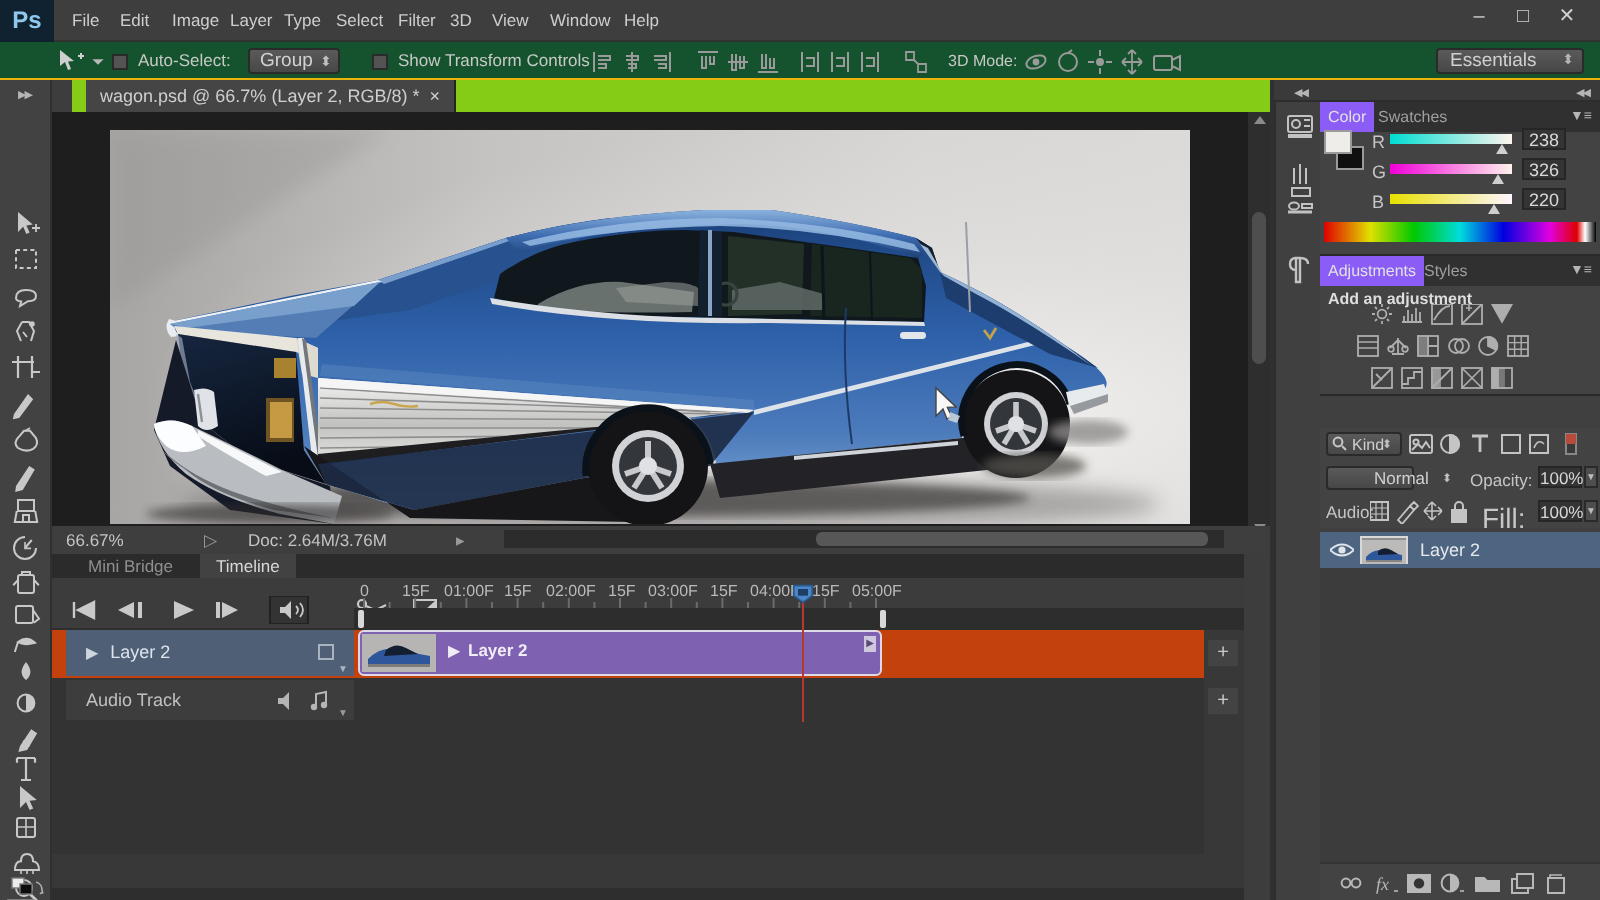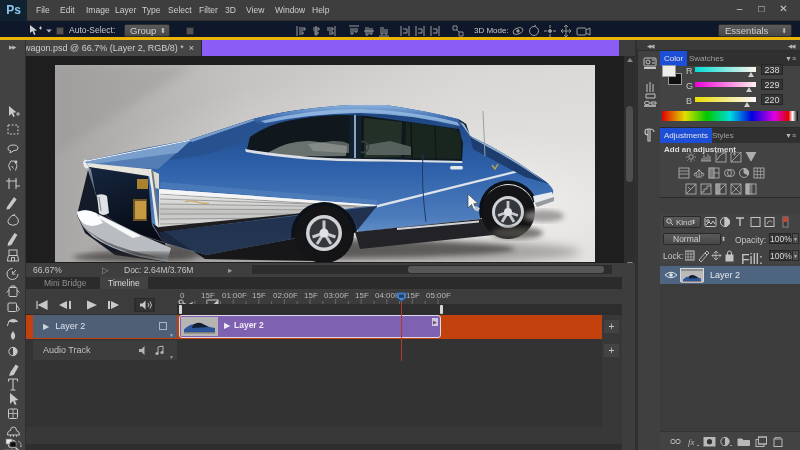--- a/index.html
+++ b/index.html
@@ -3,26 +3,26 @@
 *{margin:0;padding:0;box-sizing:border-box}
 html,body{width:800px;height:450px;overflow:hidden;background:#3d3d3d;font-family:"Liberation Sans",sans-serif}
 .abs{position:absolute}
 #app{position:relative;width:800px;height:450px}
 
 #menubar{left:0;top:0;width:800px;height:21px;background:#3e3e3e;border-bottom:1px solid #323232}
 #pslogo{left:0;top:0;width:27px;height:21px;background:#10222f;color:#8ec8ee;font-size:12px;font-weight:bold;text-align:center;line-height:21px}
 .menu{color:#cecece;font-size:8.5px;line-height:21px}
 .winbtn{top:3px;width:13px;height:11px;color:#cfcfcf;font-size:10px;line-height:11px;text-align:center}
 
-#optbar{left:0;top:21px;width:800px;height:19px;background:#0f172a;border-bottom:3px solid #eab308}
+#optbar{left:0;top:21px;width:800px;height:19px;background:#14532d;border-bottom:1px solid #eab308}
 .opttext{color:#c8c8c8;font-size:8.5px;line-height:19px}
 .chk{top:6px;width:8px;height:8px;background:#535353;border:1px solid #2a2a2a}
 .dd{background:linear-gradient(#5a5a5a,#474747);border:1px solid #2a2a2a;border-radius:2px;color:#d0d0d0;font-size:9.5px}
 
-#tabrow{left:10px;top:40px;width:609px;height:20px;background:#8b5cf6}
+#tabrow{left:36px;top:40px;width:609px;height:20px;background:#84cc16}
 #doctab{left:7px;top:0;height:16px;background:#454545;color:#cfcfcf;font-size:9px;line-height:16px;padding:0 7px;border-right:1px solid #252525}
 
 #toolbar{left:0;top:40px;width:26px;height:410px;background:#424242;border-right:1px solid #303030}
 
 #canvas{left:26px;top:56px;width:609px;height:221px;background:#1e1e1e}
 #photo{left:29px;top:9px;width:540px;height:197px}
 #vscroll{left:598px;top:0px;width:11px;height:214px;background:#2e2e2e}
 #vthumb{left:2px;top:50px;width:7px;height:76px;background:#4e4e4e;border-radius:4px}
 
 #statusrow{left:26px;top:263px;width:609px;height:14px;background:#3e3e3e;color:#c4c4c4;font-size:8.5px;line-height:14px}
@@ -44,21 +44,21 @@
 #tlempty{left:0;top:84px;width:596px;height:66px;background:#333}
 #tlbottom{left:0;top:150px;width:596px;height:23px;background:#383838;color:#cdcdcd}
 #playline{left:375px;top:23px;width:1px;height:61px;background:#b5392f}
 
 #dockgap{left:635px;top:40px;width:2px;height:410px;background:#303030}
 #iconstrip{left:637px;top:40px;width:23px;height:410px;background:#404040;border-left:1px solid #2e2e2e}
 #panels{left:660px;top:40px;width:140px;height:410px;background:#434343}
 #dockhdr{left:637px;top:40px;width:163px;height:11px;background:#3a3a3a;border-bottom:1px solid #2d2d2d}
 .ptabbar{background:#303030;height:15px}
 .ptab{font-size:8px;line-height:15px;padding:0 4px;color:#9f9f9f}
-.ptab.act{background:#1d4ed8;color:#e2e2e2}
+.ptab.act{background:#8b5cf6;color:#e2e2e2}
 .plabel{color:#c6c6c6;font-size:9px}
 .valbox{background:#343434;border:1px solid #262626;color:#d8d8d8;font-size:9px;text-align:center}
 </style></head><body>
 <div id="app">
 
   <div id="menubar" class="abs">
     <div id="pslogo" class="abs">Ps</div>
     <span class="menu abs" style="left:36px">File</span>
     <span class="menu abs" style="left:60px">Edit</span>
     <span class="menu abs" style="left:86px">Image</span>
@@ -79,20 +79,21 @@
     <svg class="abs" style="left:27px;top:3px" width="16" height="13" viewBox="0 0 16 13">
         <path d="M3 1 L3 9 L5.5 7 L7 11 L8.5 10.5 L7 6.7 L10 6.5 Z" fill="#cfcfcf"></path>
         <path d="M12 4 h3 M13.5 2.5 v3" stroke="#cfcfcf" stroke-width="1"></path>
       </svg>
     <span class="abs" style="left:45px;top:8px;border-left:4px solid transparent;border-right:4px solid transparent;border-top:4px solid #b9b9b9;width:0;height:0;transform:scale(.7)"></span>
     <span class="chk abs" style="left:56px"></span>
     <span class="opttext abs" style="left:69px">Auto-Select:</span>
     <span class="dd abs" style="left:124px;top:3px;width:46px;height:13px;line-height:12px;padding-left:5px">Group</span>
     <span class="abs" style="left:160px;top:6px;color:#c0c0c0;font-size:7px">⬍</span>
     <span class="chk abs" style="left:186px"></span>
+    <span class="opttext abs" style="left:199px">Show Transform Controls</span>
 
     <svg class="abs" style="left:296px;top:4px" width="172" height="12" viewBox="0 0 172 12" fill="none" stroke="#9a9a9a">
       <g>
           <path d="M1 1 v10 M3 3 h6 v2 h-6 M3 7 h4 v2 h-4" stroke-width="1"></path>
         </g>
       <g transform="translate(15,0)">
           <path d="M5 1 v10 M2 3 h6 v2 h-6 M3 7 h4 v2 h-4"></path>
         </g>
       <g transform="translate(30,0)">
           <path d="M9 1 v10 M1 3 h6 v2 h-6 M3 7 h4 v2 h-4"></path>
@@ -525,21 +526,21 @@
     </div>
     <div class="abs" style="left:2px;top:14px;width:14px;height:12px;background:#efedea;border:1px solid #9a9a9a;z-index:2"></div>
     <div class="abs" style="left:8px;top:22px;width:14px;height:12px;background:#101010;border:1px solid #9a9a9a"></div>
     <span class="plabel abs" style="left:26px;top:15px">R</span>
     <div class="abs" style="left:35px;top:16px;width:61px;height:5px;background:linear-gradient(90deg,#00ddd2,#fff5ee)"></div>
     <span class="abs" style="left:88px;top:21px;width:0;height:0;border-left:3.5px solid transparent;border-right:3.5px solid transparent;border-bottom:5px solid #cfcfcf"></span>
     <div class="valbox abs" style="left:101px;top:13px;width:22px;height:11px;line-height:11px">238</div>
     <span class="plabel abs" style="left:26px;top:30px">G</span>
     <div class="abs" style="left:35px;top:31px;width:61px;height:5px;background:linear-gradient(90deg,#ef00d8,#fff3ec)"></div>
     <span class="abs" style="left:86px;top:36px;width:0;height:0;border-left:3.5px solid transparent;border-right:3.5px solid transparent;border-bottom:5px solid #cfcfcf"></span>
-    <div class="valbox abs" style="left:101px;top:28px;width:22px;height:11px;line-height:11px">229</div>
+    <div class="valbox abs" style="left:101px;top:28px;width:22px;height:11px;line-height:11px">326</div>
     <span class="plabel abs" style="left:26px;top:45px">B</span>
     <div class="abs" style="left:35px;top:46px;width:61px;height:5px;background:linear-gradient(90deg,#e8df00,#fdf6ff)"></div>
     <span class="abs" style="left:84px;top:51px;width:0;height:0;border-left:3.5px solid transparent;border-right:3.5px solid transparent;border-bottom:5px solid #cfcfcf"></span>
     <div class="valbox abs" style="left:101px;top:43px;width:22px;height:11px;line-height:11px">220</div>
     <div class="abs" style="left:2px;top:60px;width:136px;height:10px;background:linear-gradient(90deg,#e00000,#e0e000 17%,#00c800 33%,#00dcdc 50%,#0000e0 66%,#e000e0 83%,#e00000 93%,#fff 96%,#000)"></div>
   </div>
 
   <div class="abs" style="left:660px;top:127px;width:140px;height:70px;background:#434343;border-top:1px solid #2a2a2a">
     <div class="ptabbar abs" style="left:0;top:0;width:140px">
       <span class="ptab act abs" style="left:0;top:0">Adjustments</span>
@@ -649,28 +650,28 @@
             <rect x="61" y="1.5" width="9" height="9"></rect>
             <path d="M63 8 q2 -5 5 -2" stroke-width=".8"></path>
           </g>
         <g>
             <rect x="79" y="1" width="5" height="10" fill="#3a3a3a" stroke="#888"></rect>
             <rect x="79" y="1" width="5" height="5" fill="#b84a3a" stroke="none"></rect>
           </g>
       </svg>
     </div>
     <div class="abs" style="left:0;top:33px;width:140px;height:17px;background:#434343">
-      <div class="dd abs" style="left:3px;top:2px;width:58px;height:12px;line-height:11px;padding-left:9px;font-size:8.5px">Normal</div>
+      <div class="dd abs" style="left:3px;top:2px;width:44px;height:12px;line-height:11px;padding-left:23px;font-size:8.5px">Normal</div>
       <span class="abs" style="left:61px;top:4px;color:#c0c0c0;font-size:6px">⬍</span>
       <span class="plabel abs" style="left:75px;top:4px;font-size:8.5px">Opacity:</span>
       <div class="valbox abs" style="left:109px;top:2px;width:22px;height:11px;line-height:11px;font-size:8.5px">100%</div>
       <span class="abs" style="left:132px;top:2px;width:7px;height:11px;background:#4e4e4e;border:1px solid #2a2a2a;color:#bbb;font-size:5px;text-align:center;line-height:11px">▼</span>
     </div>
     <div class="abs" style="left:0;top:50px;width:140px;height:16px;background:#434343">
-      <span class="plabel abs" style="left:3px;top:3px;font-size:8.5px">Lock:</span>
+      <span class="plabel abs" style="left:3px;top:3px;font-size:8.5px">Audio:</span>
       <svg class="abs" style="left:25px;top:2px" width="50" height="12" viewBox="0 0 50 12" fill="none" stroke="#c4c4c4">
         <g>
             <rect x="0" y="1" width="9" height="9"></rect>
             <path d="M0 4 h9 M0 7 h9 M3 1 v9 M6 1 v9" stroke-width=".6"></path>
           </g>
         <g>
             <path d="M14 10 l6 -7 l2 2 l-6 7 z M20 3 l2 -2 l2 2 l-2 2 z" stroke-width=".9"></path>
           </g>
         <g>
             <path d="M31 1 v9 M27 5.5 h9 M31 1 l-2 2 M31 1 l2 2 M31 10 l-2 -2 M31 10 l2 -2 M27 5.5 l2 -2 M27 5.5 l2 2 M36 5.5 l-2 -2 M36 5.5 l-2 2" stroke-width=".8"></path>

